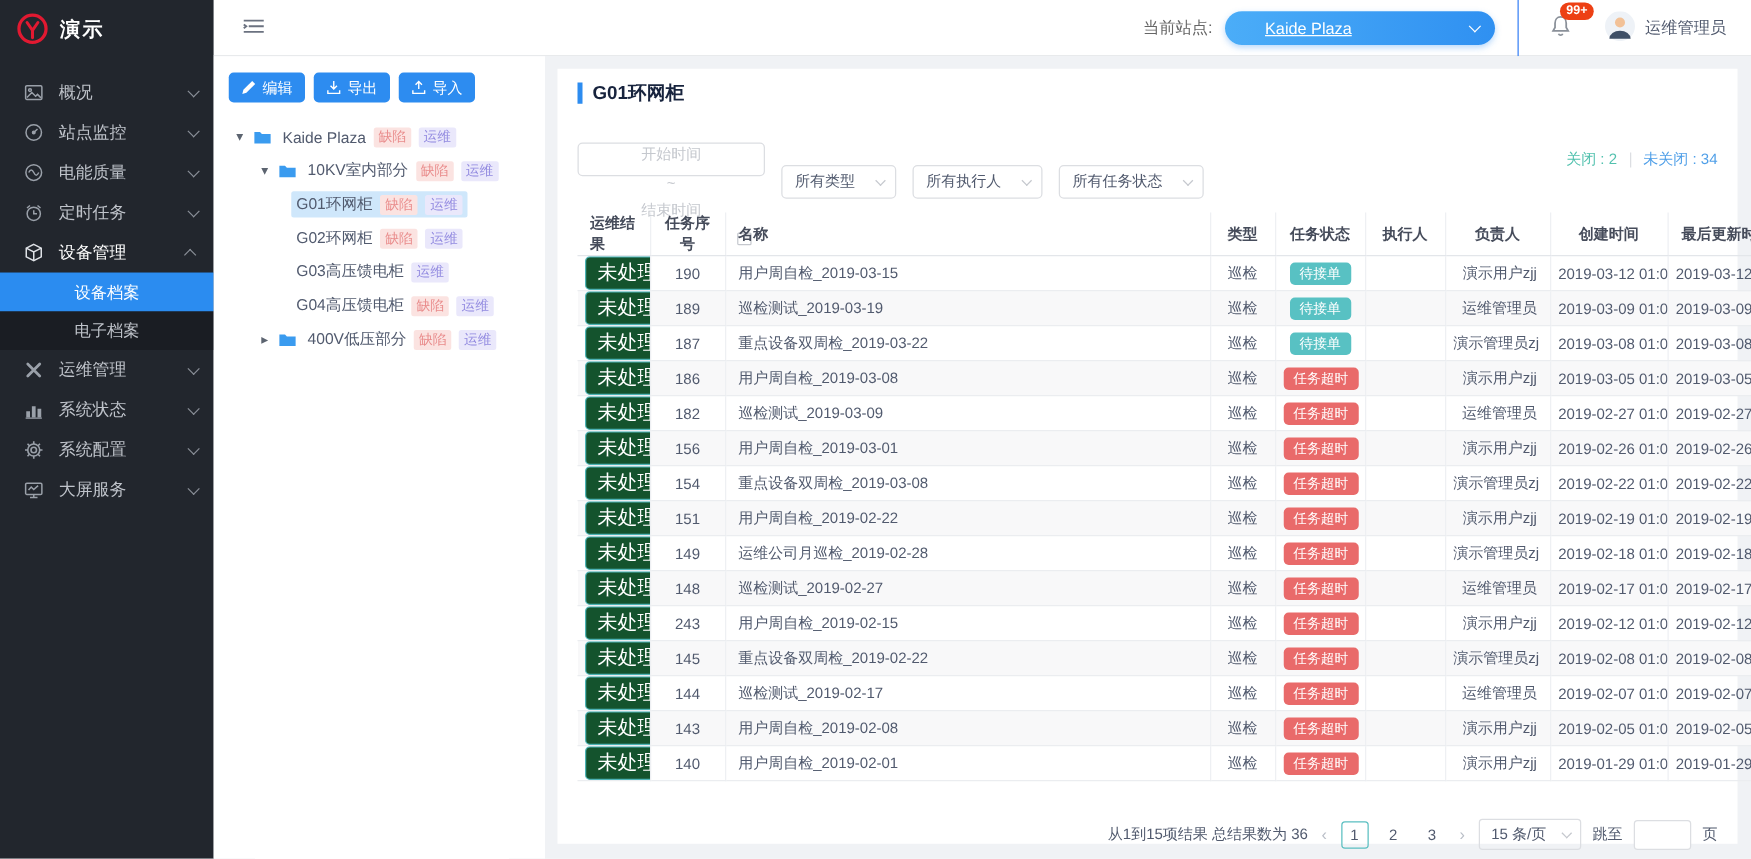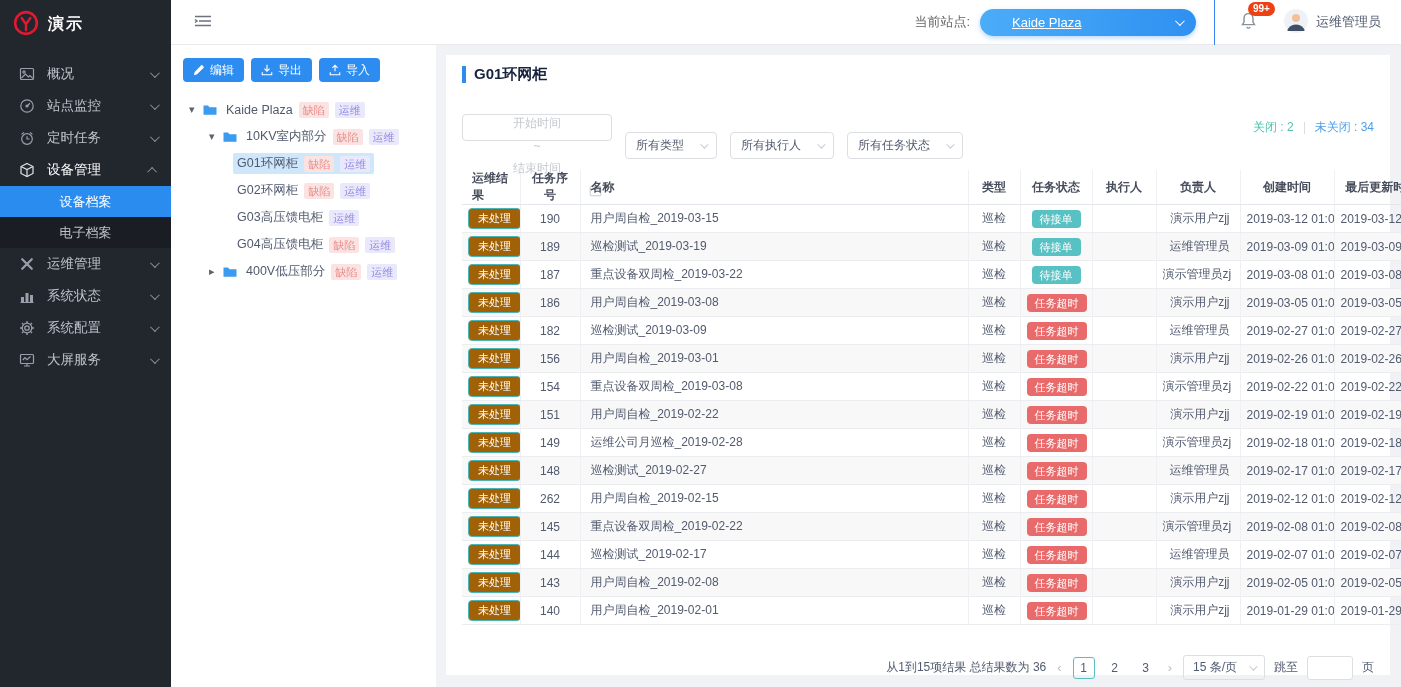--- a/index.html
+++ b/index.html
@@ -78,21 +78,21 @@
   .count-open { color:#4f9fe8; }
   .count-div { width:1px; height:12px; background:#dcdee2; margin:0 10px; }
 
   table.task-table { width:100%; border-collapse:collapse; margin-top:11px; table-layout:fixed; }
   .task-table th { height:30px; font-size:12px; color:#464c5b; font-weight:bold; border-bottom:1px solid #e3e6ea; border-right:1px solid #eef0f3; text-align:center; padding:0 6px; }
   .task-table th:last-child, .task-table td:last-child { border-right:none; }
   .task-table td { height:28px; border-bottom:1px solid #ebedf0; border-right:1px solid #eef0f3; color:#515a6e; text-align:center; padding:0 6px; overflow:hidden; white-space:nowrap; }
   .task-table tr.alt td { background:#f8f8f9; }
   th.al, td.al { text-align:left; padding-left:10px; }
   td.ar { text-align:right; padding-right:10px; }
-  .result-btn { display:inline-block; background:#a16207; border:1px solid #4db4b6; color:#fff; border-radius:4px; padding:2px 9px; font-size:11px; cursor:pointer; }
+  .result-btn { display:inline-block; background:#14532d; border:1px solid #4db4b6; color:#fff; border-radius:4px; padding:2px 9px; font-size:16px; cursor:pointer; }
   .status-badge { display:inline-block; color:#fff; border-radius:4px; padding:2px 8px; font-size:11px; line-height:14px; }
   .badge-teal { background:#58c1c3; }
   .badge-red { background:#e96a6a; }
 
   .pagination { display:flex; justify-content:flex-end; align-items:center; gap:9px; margin-top:30px; color:#515a6e; }
   .pg-arrow { color:#b9bec7; font-size:13px; cursor:pointer; padding:0 2px; }
   .page { min-width:22px; height:22px; line-height:20px; text-align:center; border-radius:3px; border:1px solid transparent; cursor:pointer; }
   .page.active { border-color:#5abfc1; }
   .page-size { height:25px; border:1px solid #dcdee2; border-radius:3px; display:flex; align-items:center; padding:0 9px; gap:12px; color:#515a6e; cursor:pointer; }
   .page-size .s-chev { width:6px; height:6px; border-right:1.4px solid #c5c8ce; border-bottom:1.4px solid #c5c8ce; transform:rotate(45deg) translateY(-2px); }
@@ -127,20 +127,30 @@
       </div>
       <div class="nav-item">
         <span class="nav-icon">
             <svg width="16" height="16" viewBox="0 0 16 16" fill="none" stroke="#9aa0a9" stroke-width="1.2">
               <circle cx="8" cy="8" r="6.2"></circle>
               <path d="M8 8 L11 5.2"></path>
               <circle cx="8" cy="8" r="1" fill="#9aa0a9"></circle>
             </svg>
           </span>
         <span class="nav-label">站点监控</span>
+        <span class="chev"></span>
+      </div>
+      <div class="nav-item">
+        <span class="nav-icon">
+            <svg width="16" height="16" viewBox="0 0 16 16" fill="none" stroke="#9aa0a9" stroke-width="1.2">
+              <circle cx="8" cy="8" r="6.3"></circle>
+              <path d="M4 8 Q6 3.8 8 8 T12 8"></path>
+            </svg>
+          </span>
+        <span class="nav-label">电能质量</span>
         <span class="chev"></span>
       </div>
       <div class="nav-item">
         <span class="nav-icon">
             <svg width="16" height="16" viewBox="0 0 16 16" fill="none" stroke="#9aa0a9" stroke-width="1.2">
               <circle cx="8" cy="9" r="5.3"></circle>
               <path d="M8 6.2 V9 H10.6 M2.6 4.4 L5 2.4 M13.4 4.4 L11 2.4"></path>
             </svg>
           </span>
         <span class="nav-label">定时任务</span>
@@ -513,21 +523,21 @@
               <td>巡检</td>
               <td><span class="status-badge badge-red">任务超时</span></td>
               <td></td>
               <td class="ar">运维管理员</td>
               <td>2019-02-17 01:00</td>
               <td>2019-02-17 01:00</td>
             </tr>
 
             <tr>
               <td><span class="result-btn">未处理</span></td>
-              <td>262</td>
+              <td>243</td>
               <td class="al">用户周自检_2019-02-15</td>
               <td>巡检</td>
               <td><span class="status-badge badge-red">任务超时</span></td>
               <td></td>
               <td class="ar">演示用户zjj</td>
               <td>2019-02-12 01:00</td>
               <td>2019-02-12 01:00</td>
             </tr>
 
             <tr class="alt">

